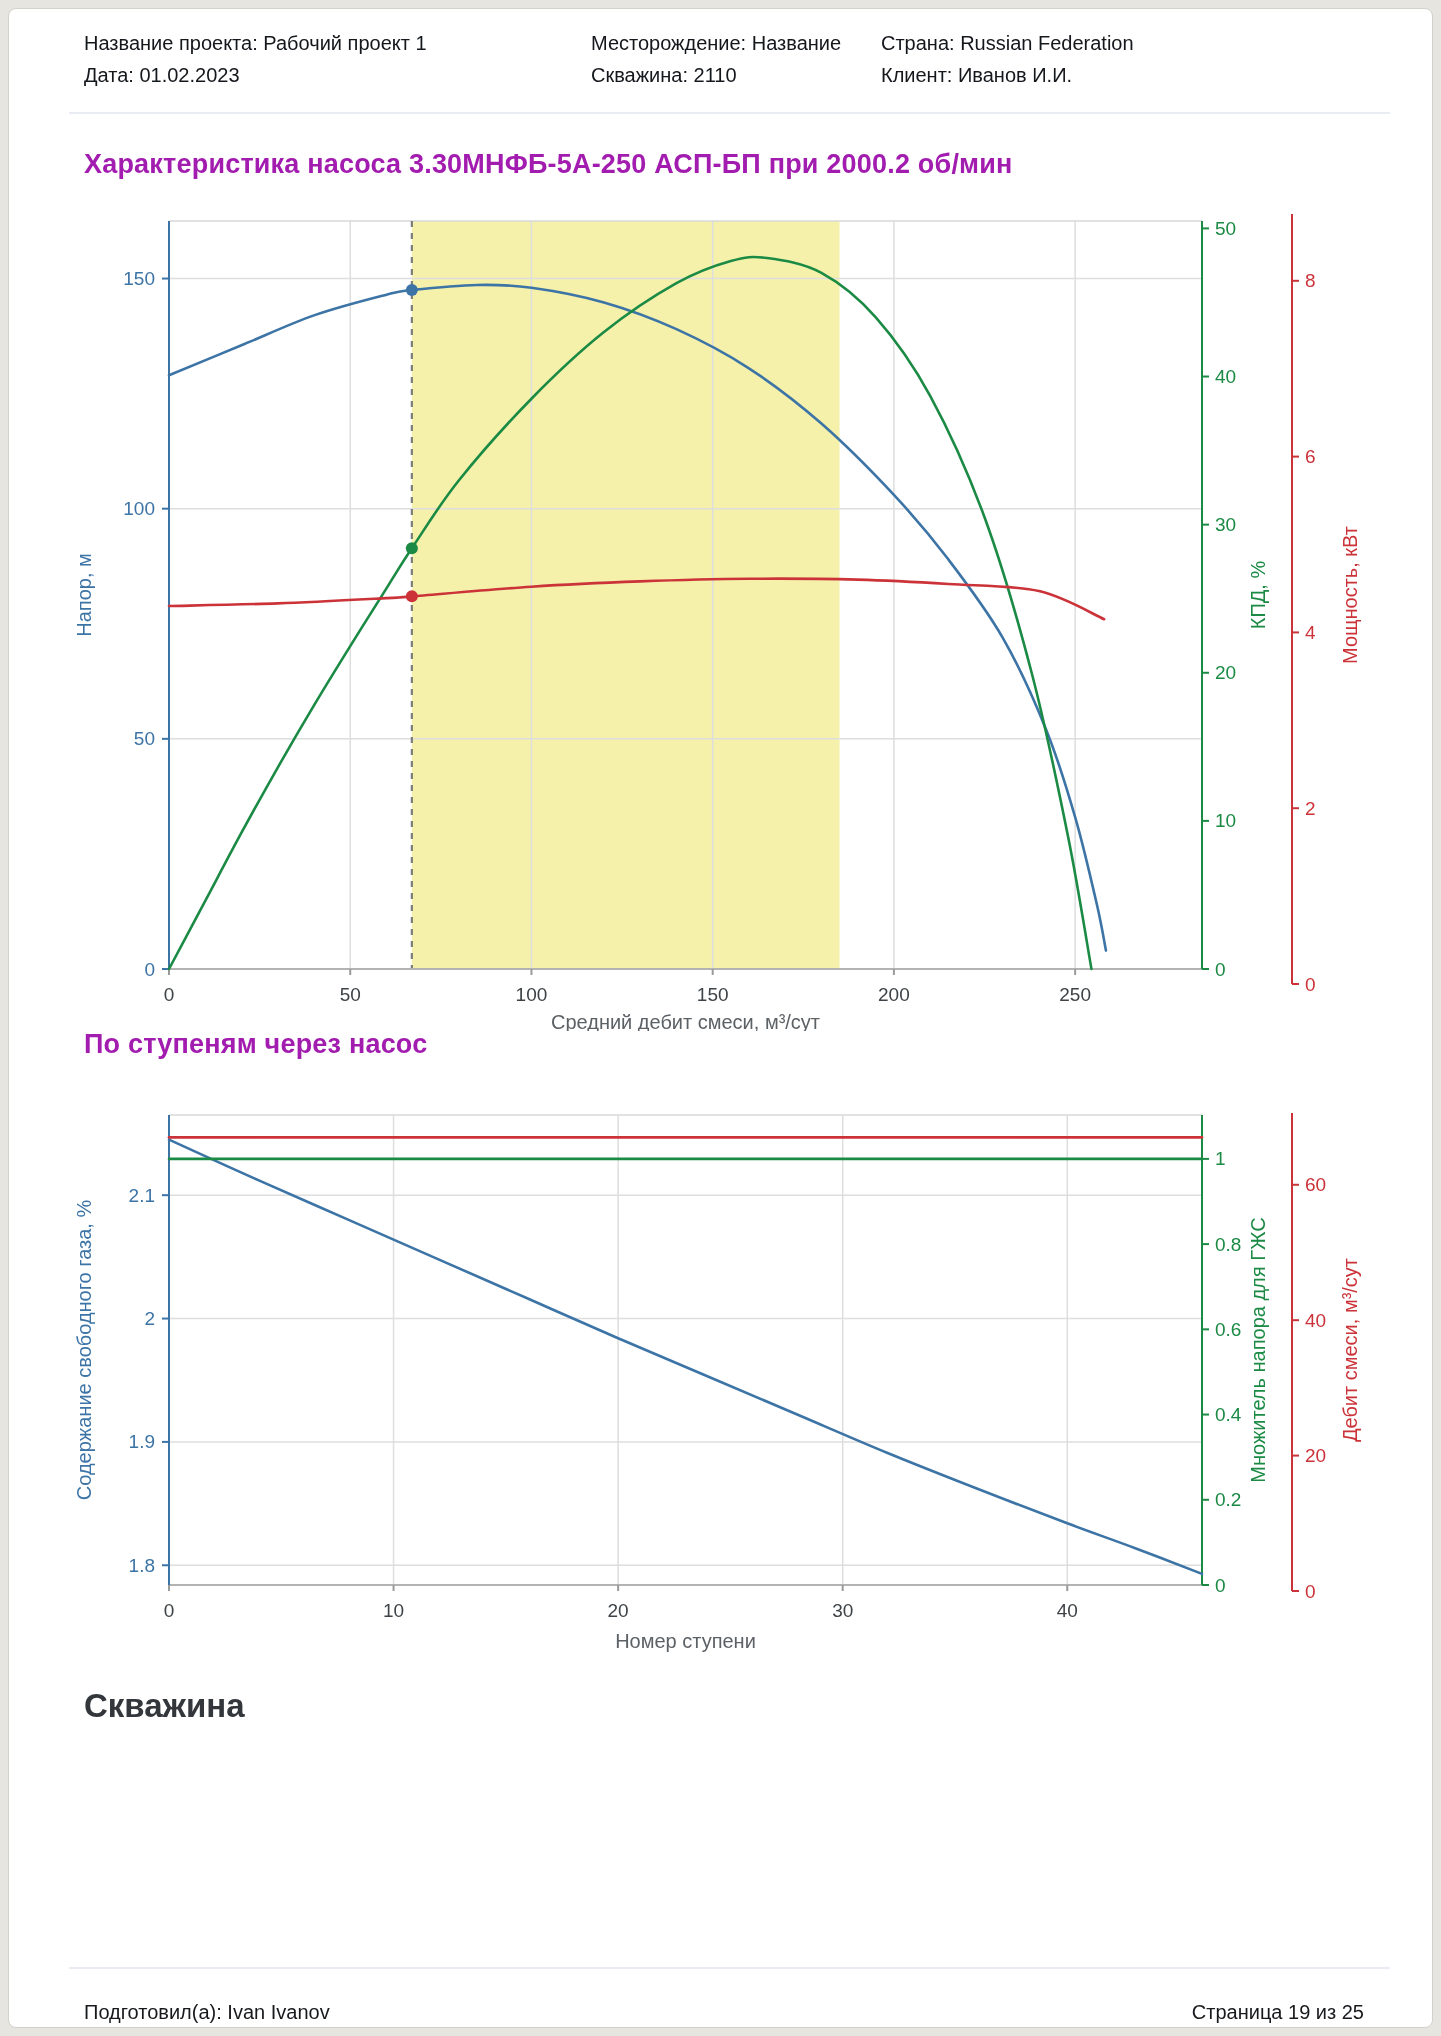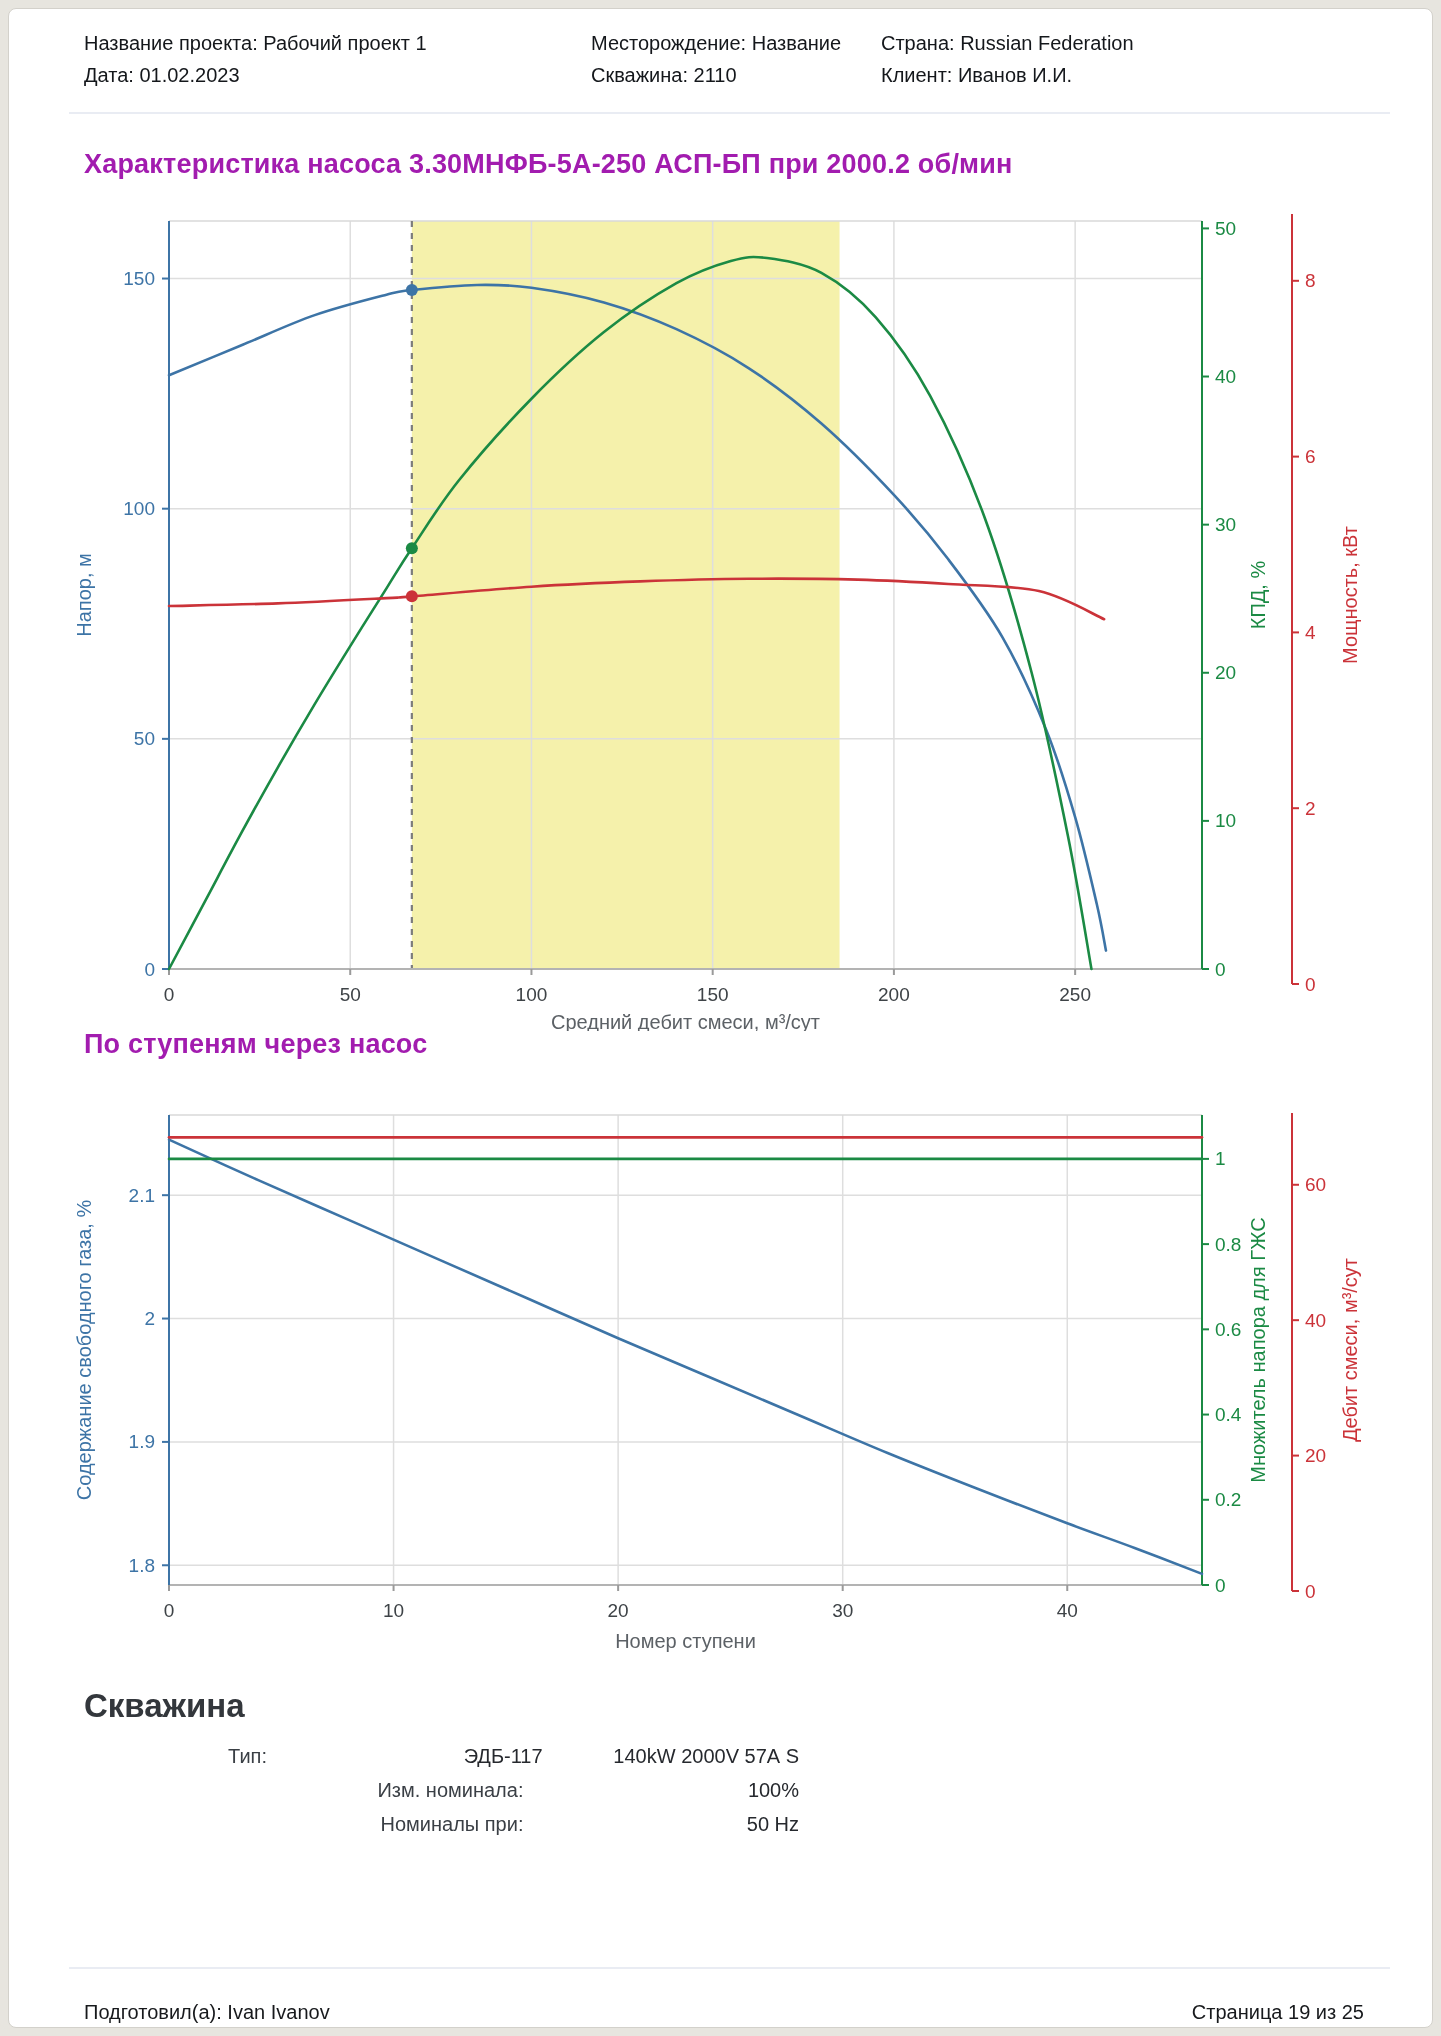--- a/index.html
+++ b/index.html
@@ -8,21 +8,20 @@
     background:#e7e5df;
     font-family:"Liberation Sans",sans-serif;
     position:relative;
     overflow:hidden;
   }
   .page{
     position:absolute;left:8px;top:8px;right:8px;bottom:8px;
     background:#ffffff;
     border:1px solid #d3d1cb;
     border-radius:8px;
-    text-align:right;
   }
   .abs{position:absolute;}
   .hfield{font-size:20px;color:#14171b;white-space:nowrap;}
   .hfield .lab{color:#14171b;}
   .hfield .val{color:#14171b;}
   .divider{height:2px;background:#e9ecf3;}
   .chart-title{
     font-size:27px;font-weight:600;color:#a21caf;
     white-space:nowrap;letter-spacing:.2px;
   }
@@ -222,36 +221,20 @@
         <line x1="1283" y1="93.76770538243625" x2="1290" y2="93.76770538243625" stroke="#cb3339" stroke-width="2"></line>
         <text x="1296" y="100.26770538243625" class="tick-c" fill="#cb3339" text-anchor="start">60</text>
         <text x="1348" y="259" class="axlab" fill="#cb3339" text-anchor="middle" transform="rotate(-90 1348 259)">Дебит смеси, м³/сут</text>
       </g>
       <path d="M160 48.671916010498705C174.97101449275362 55.45669291338583,219.8840579710145 76.01662292213466,249.82608695652175 89.38057742782144C279.768115942029 102.74453193350821,309.71014492753625 115.69728783902009,339.6521739130435 128.8556430446194C369.59420289855075 142.01399825021872,399.53623188405794 155.172353455818,429.4782608695652 168.3307086614173C459.42028985507244 181.4890638670166,489.36231884057975 194.6474190726159,519.304347826087 207.8057742782152C549.2463768115942 220.96412948381453,579.1884057971015 234.32808398950138,609.1304347826087 247.28083989501317C639.072463768116 260.233595800525,669.0144927536231 272.7751531058617,698.9565217391304 285.522309711286C728.8985507246376 298.26946631671035,758.840579710145 311.01662292213484,788.7826086956522 323.76377952755917C818.7246376811595 336.5109361329835,848.6666666666666 349.6692913385827,878.6086956521739 362.005249343832C908.5507246376811 374.34120734908134,938.4927536231885 386.06036745406817,968.4347826086957 397.77952755905505C998.376811594203 409.49868766404194,1032.0615942028987 422.4514435695537,1058.2608695652175 432.3202099737532C1084.4601449275362 442.1889763779527,1103.1739130434783 448.56255468066485,1125.6304347826087 456.9921259842519C1148.0869565217392 465.421697287839,1181.7717391304348 478.5800524934384,1193 482.8976377952757" fill="none" stroke="#3d74a6" stroke-width="2.6" stroke-linecap="round"></path>
       <path d="M160 67.88939256572985 L 1193 67.88939256572985" fill="none" stroke="#1b8a44" stroke-width="2.6" stroke-linecap="round"></path>
       <path d="M160 46.37393767705379 L 1193 46.37393767705379" fill="none" stroke="#cb3339" stroke-width="2.6" stroke-linecap="round"></path>
     </svg>
 
   <div class="abs motor-heading" style="left:75px;top:1678px;">Скважина</div>
-  <div class="abs" style="left:75px;top:1736px;">
-    <div class="motor-row" style="margin-bottom:11px;">
-      <span class="cell c-label">Тип:</span>
-      <span class="cell c-value">ЭДБ-117</span>
-      <span class="cell c-extra">140kW 2000V 57A</span>
-      <span class="cell">S</span>
-    </div>
-    <div class="motor-row" style="margin-bottom:11px;">
-      <span class="cell c-label">Изм. номинала:</span>
-      <span class="cell c-value">100%</span>
-    </div>
-    <div class="motor-row">
-      <span class="cell c-label">Номиналы при:</span>
-      <span class="cell c-value">50 Hz</span>
-    </div>
-  </div>
 
   <div class="abs divider" style="left:60px;top:1958px;width:1321px;"></div>
   <div>
     <div class="abs footer-text" style="left:75px;top:1976px;">
       <span>Подготовил(а):</span>
       <span>Ivan Ivanov</span>
     </div>
     <div class="abs footer-text" style="right:68px;top:1976px;">Страница 19 из 25</div>
   </div>
 

